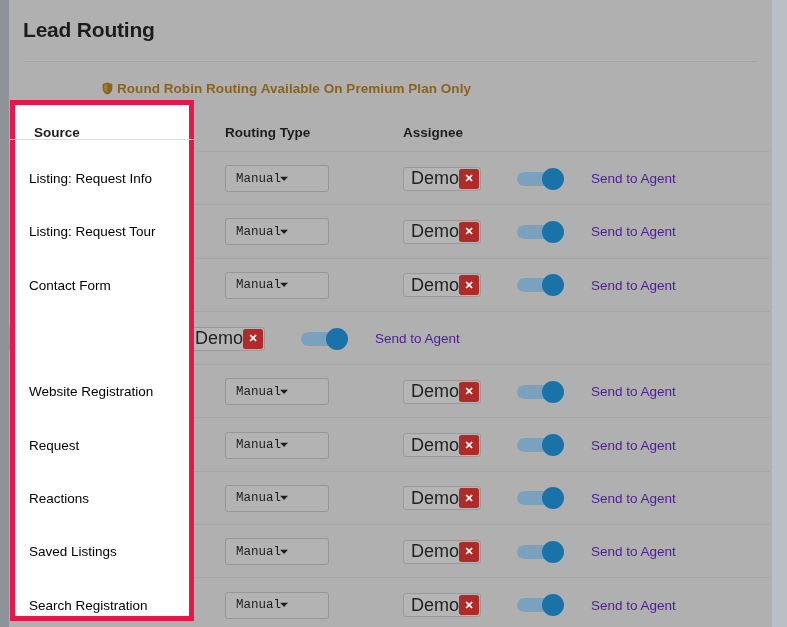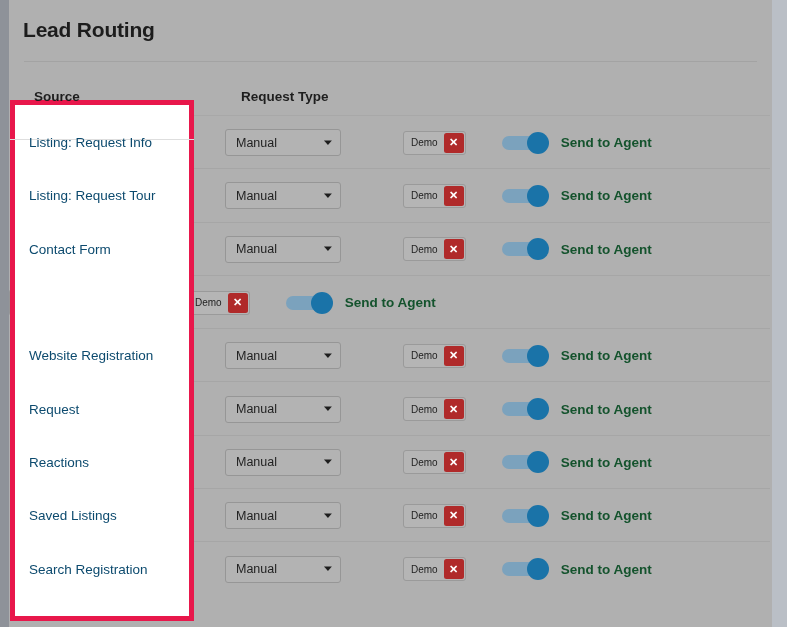--- a/index.html
+++ b/index.html
@@ -89,21 +89,20 @@
   }
   .row::after {
     content: "";
     position: absolute;
     left: 15px; right: 2px; bottom: 0;
     height: 1px;
     background: #a6a6a6;
   }
   .row.header-row {
     height: 40px;
-    gap: 16px;
   }
   .row.header-row::after { background: #a8a8a8; }
   .row.last::after { background: transparent; }
 
   .col-source {
     width: 216px;
     flex: 0 0 216px;
     padding-left: 25px;
     box-sizing: border-box;
   }
@@ -119,38 +118,39 @@
     box-sizing: border-box;
   }
 
   .th {
     font-size: 13.5px;
     font-weight: bold;
     color: #1e1e1e;
   }
   .td-source {
     font-size: 13.5px;
-    color: #0c4a6e;
+    color: #000000;
     padding-left: 20px;
   }
 
   
   .select {
-    width: 116px;
+    width: 104px;
     height: 27px;
     border: 1px solid #969696;
     border-radius: 3px;
     background: #b3b3b3;
     display: flex;
     align-items: center;
-    justify-content: space-between;
+    justify-content: flex-start;
     padding: 0 7px 0 10px;
     box-sizing: border-box;
     font-size: 12.5px;
     color: #1f1f1f;
+    font-family: Liberation Mono, monospace;
   }
   .select .chev {
     font-size: 10px;
     line-height: 1;
     transform: scaleX(1.35) scaleY(0.8);
     color: #1d1d1d;
     font-weight: bold;
   }
 
   
@@ -158,23 +158,22 @@
     display: inline-flex;
     align-items: center;
     border: 1px solid #9a9a9a;
     border-radius: 3px;
     background: #b5b5b5;
     height: 24px;
     padding-left: 7px;
     box-sizing: border-box;
   }
   .chip-label {
-    font-size: 10px;
+    font-size: 18px;
     color: #222;
-    padding-right: 6px;
   }
   .chip-remove {
     width: 20px;
     height: 20px;
     margin-right: 1px;
     background: #b02a2a;
     border-radius: 2.5px;
     color: #fff;
     font-size: 11px;
     font-weight: bold;
@@ -201,24 +200,23 @@
     position: absolute;
     right: -1px;
     top: -4px;
     width: 22px;
     height: 22px;
     border-radius: 50%;
     background: #1a73a8;
   }
   .toggle-label {
     font-size: 13.5px;
-    color: #14532d;
-    margin-left: 13px;
+    color: #4c1d95;
+    margin-left: 28px;
     white-space: nowrap;
-    font-weight: bold;
   }
 
   
   .highlight-box {
     position: absolute;
     left: 10px;
     top: 100px;
     width: 184px;
     height: 521px;
     border: 5px solid #e8174b;
@@ -243,26 +241,37 @@
 <body>
 
 <div class="left-gutter"></div>
 <div class="right-gutter"></div>
 
 <div class="card">
 
   <h1 class="page-title">Lead Routing</h1>
   <div class="title-divider"></div>
 
+  <div class="notice-row">
+    <div class="notice">
+      <span class="shield-icon">
+        <svg width="11" height="13" viewBox="0 0 11 13" aria-hidden="true">
+          <path d="M5.5 0.4 L10.4 2.1 L10.4 6.2 C10.4 9.3 8.2 11.6 5.5 12.6 C2.8 11.6 0.6 9.3 0.6 6.2 L0.6 2.1 Z" fill="#8a6320"></path>
+          <path d="M5.5 2.0 L5.5 10.8 C3.6 9.9 2.1 8.2 2.1 6.1 L2.1 3.1 Z" fill="#a07c37"></path>
+        </svg>
+      </span><span>Round Robin Routing Available On Premium Plan Only</span>
+    </div>
+  </div>
 
   <div class="table">
 
     <div class="row header-row">
       <div class="col-source th th-source">Source</div>
-      <div class="col-routing th">Request Type</div>
+      <div class="col-routing th">Routing Type</div>
+      <div class="col-assignee th">Assignee</div>
     </div>
 
     <div class="row">
       <div class="col-source td-source">Listing: Request Info</div>
       <div class="col-routing">
         <div class="select">
           <span>Manual</span>
           <span class="chev">▼</span>
         </div>
       </div>

